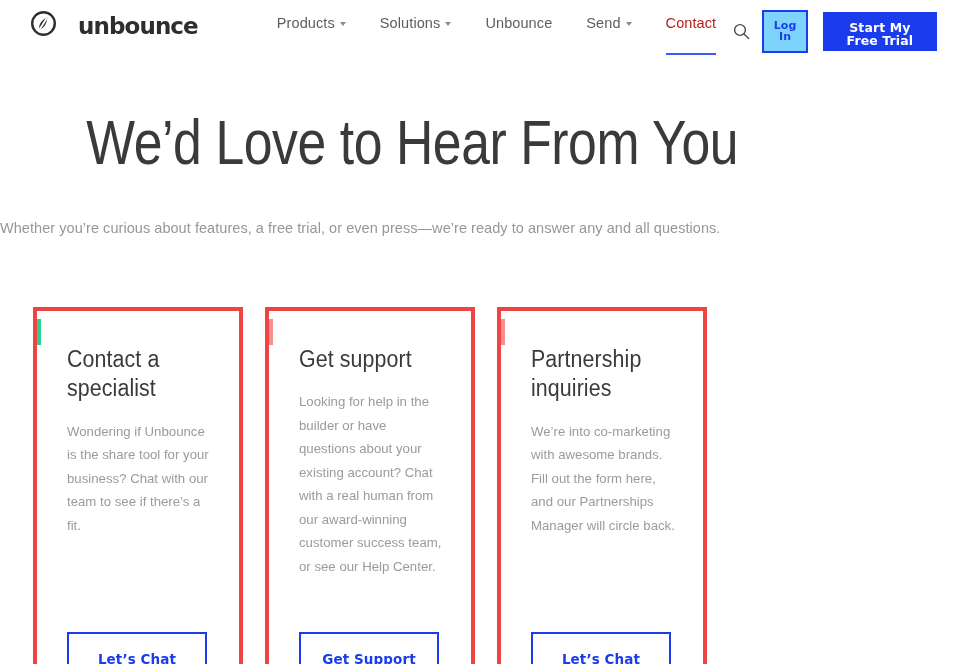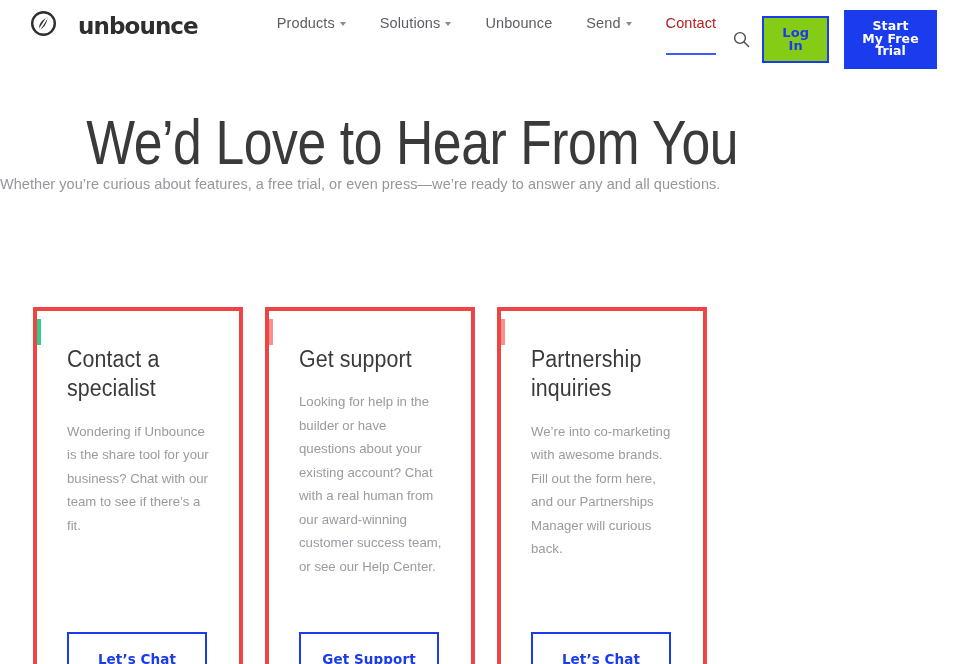--- a/index.html
+++ b/index.html
@@ -95,55 +95,56 @@
   }
   .search-btn {
     width: 28px; height: 28px;
     display: flex; align-items: center; justify-content: center;
     cursor: pointer;
     margin-right: 12px;
   }
   .btn-login {
     border: 2px solid #1a3ced;
     color: #1a3ced;
-    background: #84cc16;
-    font-family: "DejaVu Sans", sans-serif;
-    font-size: 13px;
-    font-weight: bold;
-    padding: 8px 18px 9px;
+    background: #7dd3fc;
+    font-family: "DejaVu Sans", sans-serif;
+    font-size: 11px;
+    font-weight: bold;
+    padding: 8px 9px 9px;
     cursor: pointer;
     line-height: 1;
     letter-spacing: 0.1px;
   }
   .btn-trial {
     background: #1a3ced;
     border: 2px solid #1a3ced;
     color: #ffffff;
     font-family: "DejaVu Sans", sans-serif;
     font-size: 12.5px;
     font-weight: bold;
-    padding: 8px 15px 9px;
+    padding: 8px 15px 2px;
     cursor: pointer;
     line-height: 1;
     margin-left: 15px;
     letter-spacing: 0.1px;
   }
 
   
   .hero { position: absolute; top: 108px; left: 0; width: 959px; }
   .hero h1 {
     font-family: "Liberation Sans Narrow", "Liberation Sans", sans-serif;
     font-size: 63px;
     font-weight: normal;
     color: #3a3a3c;
     letter-spacing: -0.5px;
     line-height: 1.08;
     transform: scaleX(0.82);
   }
   .hero p {
+    margin-top: 44px;
     font-size: 14.5px;
     color: #96969c;
     letter-spacing: 0.05px;
   }
 
   
   .cards {
     position: absolute;
     top: 307px;
     left: 33px;
@@ -279,19 +280,19 @@
       <span class="accent" style="background:#f98e8e"></span>
       <h2>Get support</h2>
       <p>Looking for help in the builder or have questions about your existing account? Chat with a real human from our award-winning customer success team, or see our Help Center.</p>
       <button class="card-btn">Get Support</button>
     </div>
 
 
     <div class="card">
       <span class="accent" style="background:#f98e8e"></span>
       <h2>Partnership inquiries</h2>
-      <p>We’re into co-marketing with awesome brands. Fill out the form here, and our Partnerships Manager will curious back.</p>
+      <p>We’re into co-marketing with awesome brands. Fill out the form here, and our Partnerships Manager will circle back.</p>
       <button class="card-btn">Let’s Chat</button>
     </div>
 
   </div>
 
 </div>
 
 </body></html>

